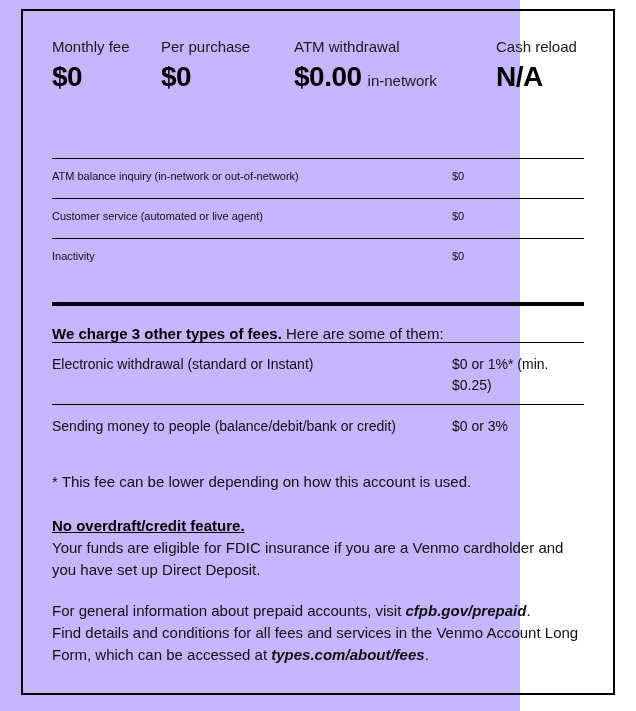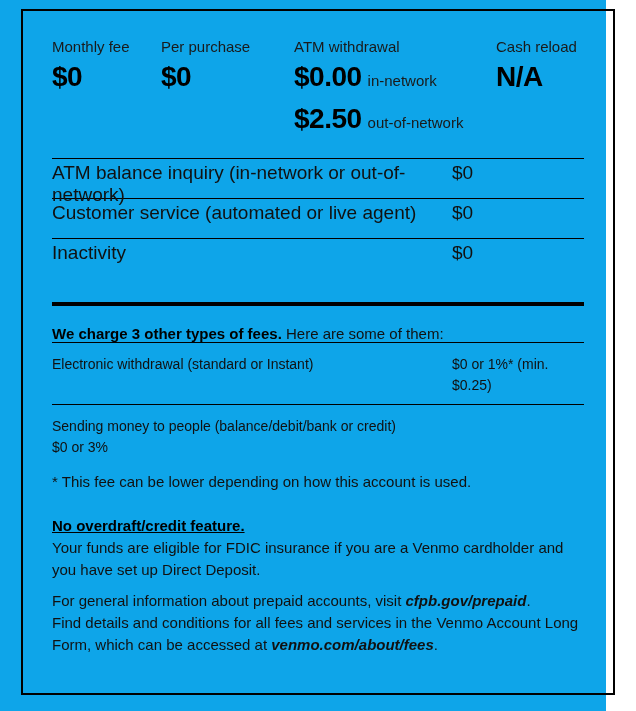--- a/index.html
+++ b/index.html
@@ -3,21 +3,21 @@
 <meta charset="utf-8">
 <style>
   html, body { margin: 0; padding: 0; }
   body {
     width: 636px; height: 711px;
     background: #ffffff;
     font-family: "Liberation Sans", sans-serif;
     color: #111111;
     -webkit-font-smoothing: antialiased;
   }
-  .page { position: relative; width: 606px; height: 711px; background: #0ea5e9; }
+  .page { position: relative; width: 520px; height: 711px; background: #c4b5fd; }
   .sheet {
     position: absolute; left: 21px; top: 9px;
     width: 594px; height: 686px;
     border: 2px solid #000;
     box-sizing: border-box;
     padding: 27px 29px 0 29px;
   }
 
   
   .fee-summary { position: relative; height: 120px; }
@@ -29,22 +29,22 @@
   .fs-label { font-size: 15px; line-height: 17px; color: #1a1a1a; margin-bottom: 7px; white-space: nowrap; }
   .fs-value-line { display: flex; align-items: baseline; margin-bottom: 12px; white-space: nowrap; }
   .big { font-size: 28px; font-weight: bold; color: #000; letter-spacing: -0.5px; line-height: 30px; }
   .qualifier { font-size: 15px; color: #1a1a1a; margin-left: 6px; }
 
   
   .t1-row {
     border-top: 1px solid #000;
     box-sizing: border-box;
     display: flex;
-    padding-top: 3px;
-    font-size: 19px;
+    padding-top: 11px;
+    font-size: 11px;
   }
   .t1-row.h40 { height: 40px; }
   .t1-row.h64 { height: 64px; justify-content: center; }
   .row-name { width: 400px; }
   .row-value { width: 132px; }
 
   .thick-divider { height: 4px; background: #000; }
 
   
   .of-heading {
@@ -57,27 +57,27 @@
   .of-heading .bold { font-weight: bold; color: #000; }
   .of-row {
     box-sizing: border-box;
     display: flex;
     padding-top: 11px;
     font-size: 14px;
     line-height: 21px;
     justify-content: space-between;
   }
   .of-row.r1 { height: 62px; border-bottom: 1px solid #000; }
-  .of-row.r2 { height: 40px; flex-direction: column; }
+  .of-row.r2 { height: 40px; }
 
   
   .footnote { margin-top: 26px; font-size: 15px; line-height: 22px; }
   .overdraft { margin-top: 22px; font-size: 15px; line-height: 22px; width: 535px; }
   .overdraft .bold { font-weight: bold; color: #000; text-decoration: underline; }
-  .footer-para { margin-top: 9px; font-size: 15px; line-height: 22px; width: 535px; }
+  .footer-para { margin-top: 19px; font-size: 15px; line-height: 22px; width: 535px; }
   .link-style { font-weight: bold; font-style: italic; color: #111; }
 </style>
 </head>
 <body>
 
 <div class="page">
   <div class="sheet">
 
     <div class="fee-summary">
       <div class="fs-col c1">
@@ -90,24 +90,20 @@
         <div class="fs-label">Per purchase</div>
         <div class="fs-value-line">
           <span class="big">$0</span>
         </div>
       </div>
       <div class="fs-col c3">
         <div class="fs-label">ATM withdrawal</div>
         <div class="fs-value-line">
           <span class="big">$0.00</span>
           <span class="qualifier">in-network</span>
-        </div>
-        <div class="fs-value-line">
-          <span class="big">$2.50</span>
-          <span class="qualifier">out-of-network</span>
         </div>
       </div>
       <div class="fs-col c4">
         <div class="fs-label">Cash reload</div>
         <div class="fs-value-line">
           <span class="big">N/A</span>
         </div>
       </div>
     </div>
 
@@ -144,17 +140,17 @@
 
     <div class="footnote">* This fee can be lower depending on how this account is used.</div>
 
     <div class="overdraft">
       <div class="bold">No overdraft/credit feature.</div>
       <div>Your funds are eligible for FDIC insurance if you are a Venmo cardholder and you have set up Direct Deposit.</div>
     </div>
 
     <div class="footer-para">
       <div><span>For general information about prepaid accounts, visit </span><span class="link-style">cfpb.gov/prepaid</span><span>.</span></div>
-      <div><span>Find details and conditions for all fees and services in the Venmo Account Long Form, which can be accessed at </span><span class="link-style">venmo.com/about/fees</span><span>.</span></div>
+      <div><span>Find details and conditions for all fees and services in the Venmo Account Long Form, which can be accessed at </span><span class="link-style">types.com/about/fees</span><span>.</span></div>
     </div>
 
   </div>
 </div>
 
 </body></html>

